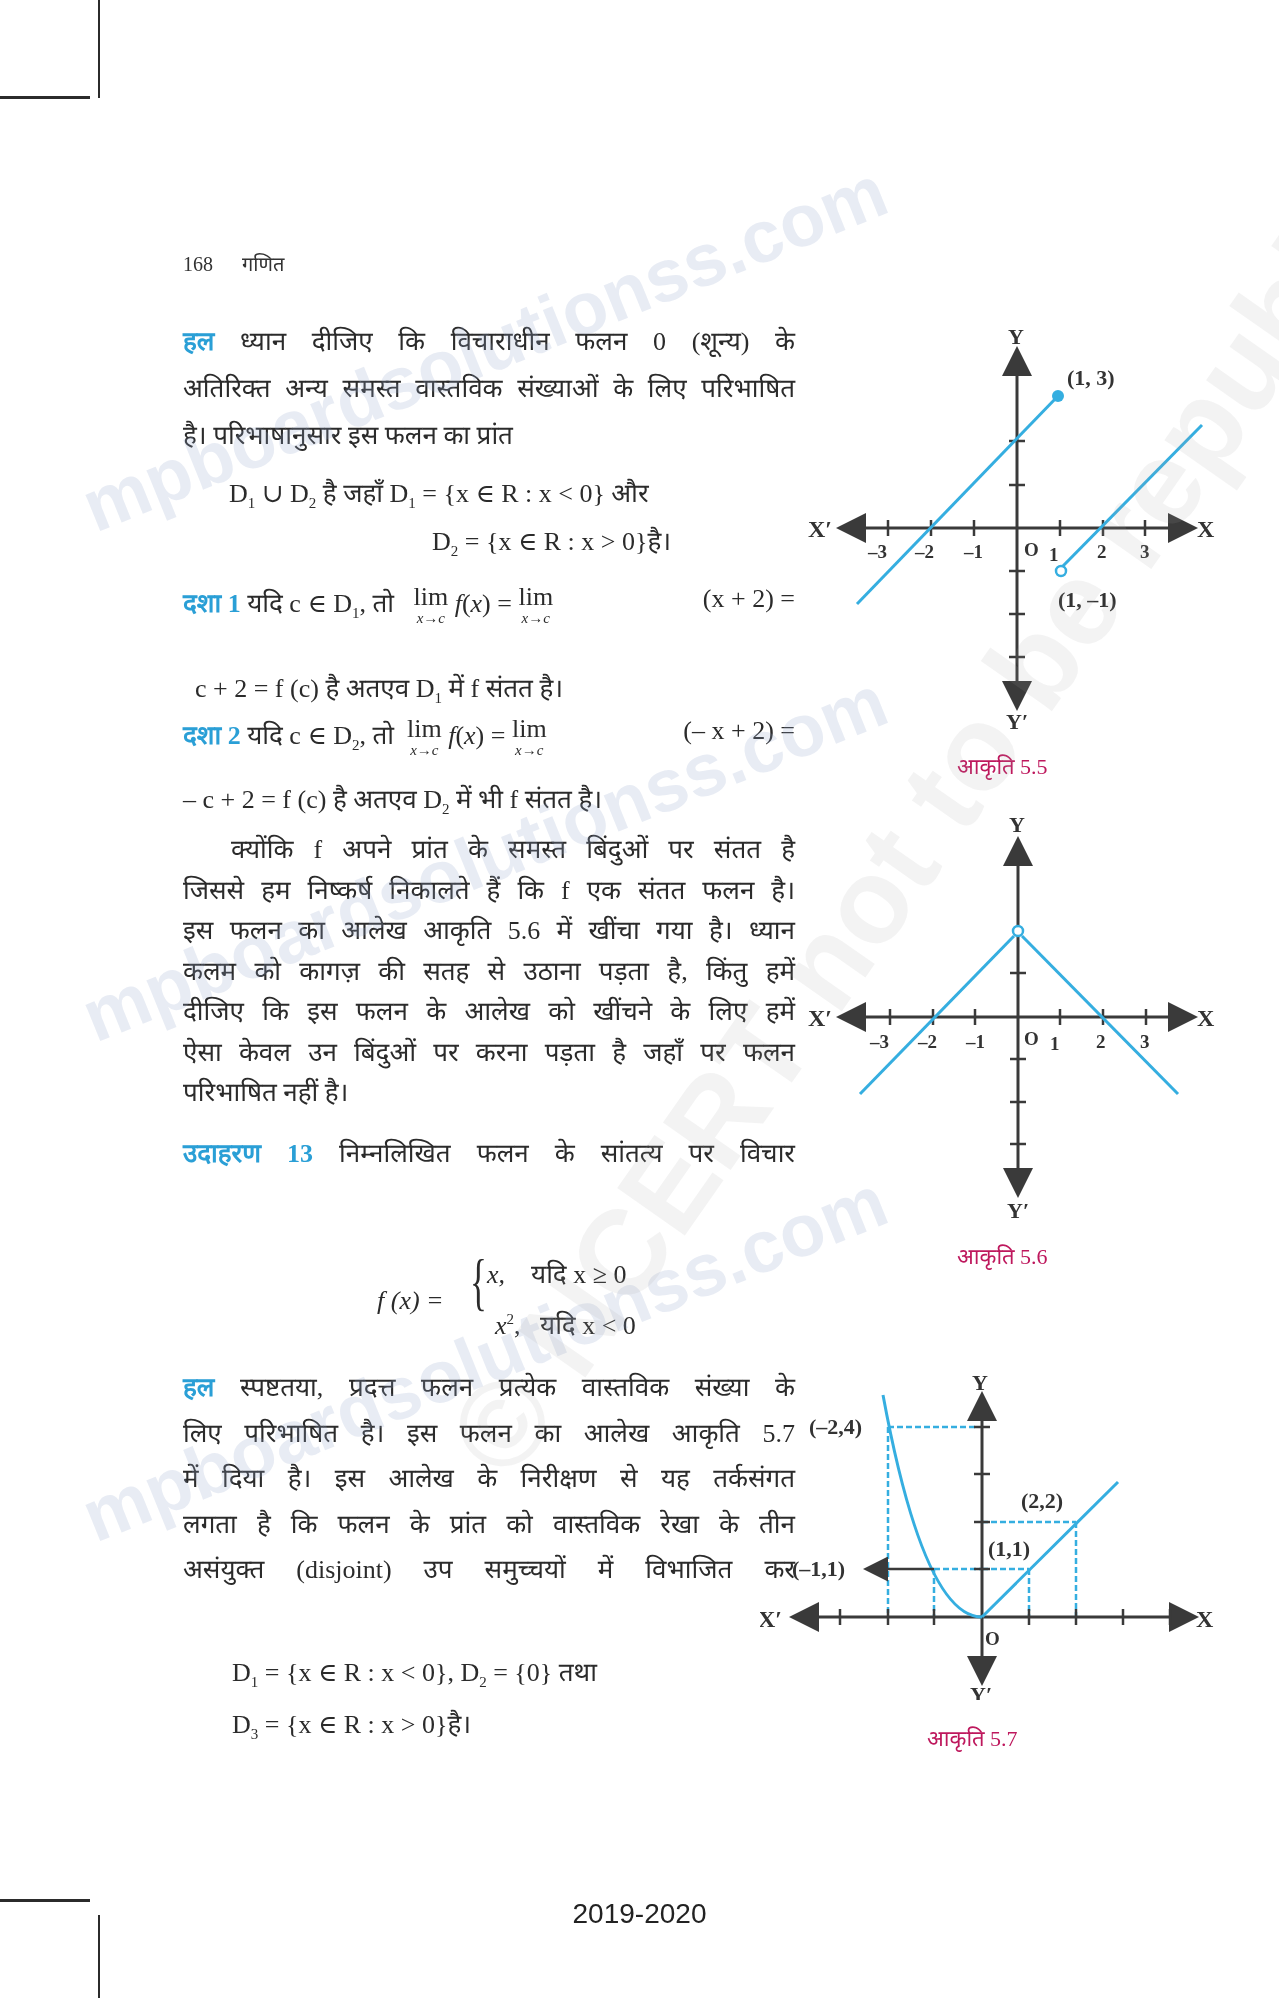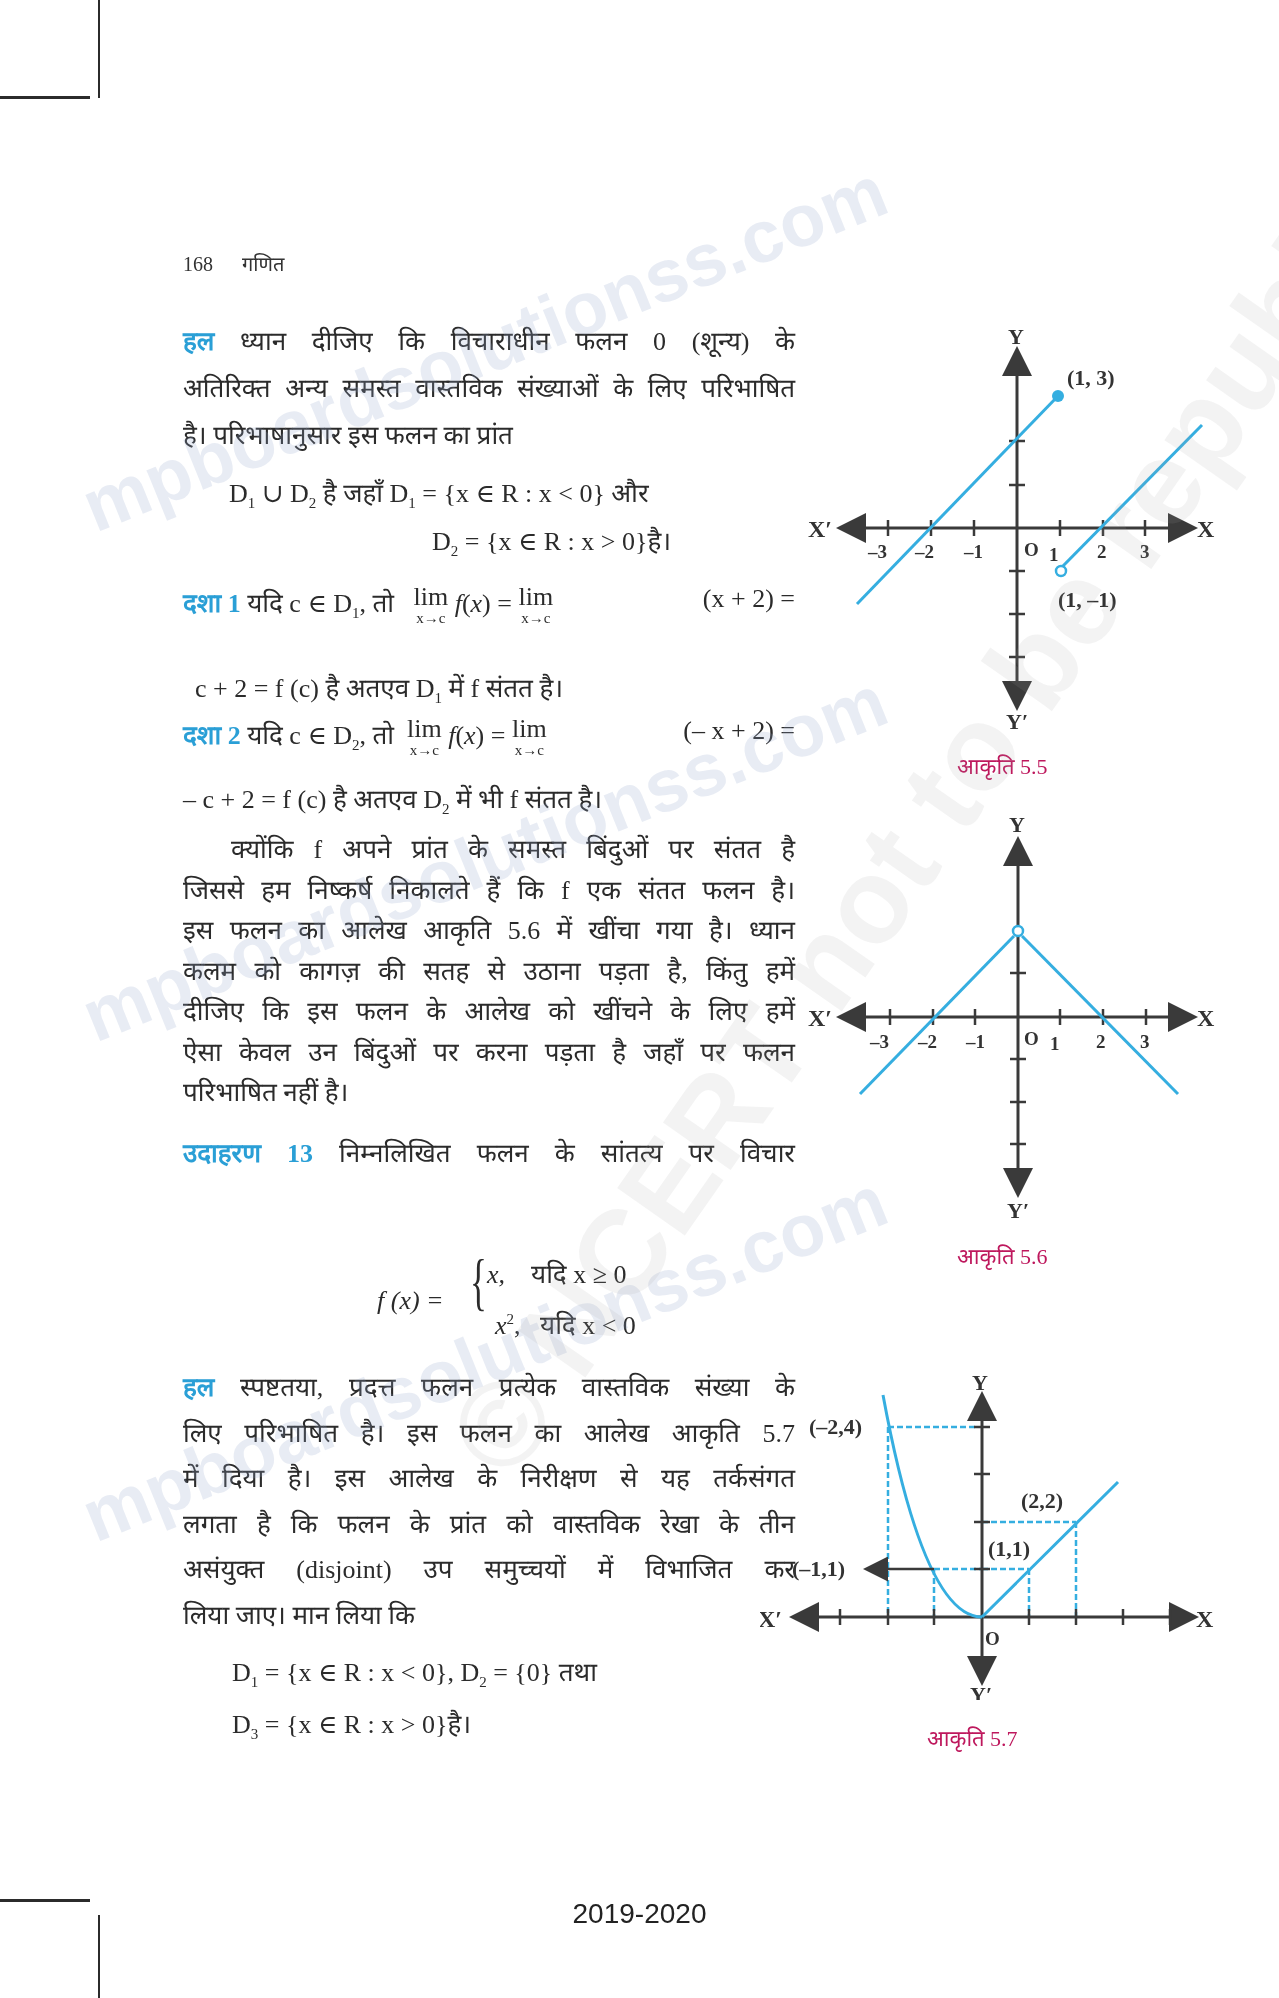--- a/index.html
+++ b/index.html
@@ -16,21 +16,21 @@
     font-size: 26px; line-height: 47px; text-align: justify; text-align-last: auto;
   }
   .hl { color: #2a9fd6; font-weight: bold; }
   .line { display: block; white-space: nowrap; text-align: justify; text-align-last: justify; }
   .line.last { text-align-last: left; }
   .math { font-style: italic; }
   .formula-line { position: absolute; font-size: 26px; white-space: nowrap; }
   sub { font-size: 15px; vertical-align: -6px; }
   sup { font-size: 15px; }
   .lim { display: inline-block; text-align: center; vertical-align: top; line-height: 26px; }
-  .lim .under { display: block; font-size: 15px; line-height: 16px; }
+  .lim .under { display: block; font-size: 15px; font-style: italic; line-height: 16px; }
   .fig { position: absolute; }
   .caption { position: absolute; font-size: 22px; font-family: Liberation Serif, serif; color: #be185d; }
   .axis-label { font-family: "Liberation Serif", serif; font-weight: bold; fill: #333; }
   .tick-label { font-family: "Liberation Serif", serif; font-weight: bold; fill: #333; font-size: 19px; }
   .pt-label { font-family: "Liberation Serif", serif; font-weight: bold; fill: #333; font-size: 22px; }
   .footer { position: absolute; left: 0; width: 1279px; top: 1898px; text-align: center; font-family: "Liberation Sans", sans-serif; font-size: 28px; color: #222; }
   .watermark {
     position: absolute; font-family: "Liberation Sans", sans-serif; font-weight: bold;
     color: rgba(150, 170, 205, 0.22); font-size: 74px; transform-origin: left top; white-space: nowrap;
     pointer-events: none;
@@ -121,21 +121,20 @@
   <span class="math">x</span><sup>2</sup><span>,</span>
   &nbsp;&nbsp;<span>यदि x &lt; 0</span>
 </div>
 
 <div class="para" style="top:1365px; line-height:45.5px;">
   <span class="line"><span class="hl">हल</span> <span>स्पष्टतया, प्रदत्त फलन प्रत्येक वास्तविक संख्या के</span></span>
   <span class="line">लिए परिभाषित है। इस फलन का आलेख आकृति 5.7</span>
   <span class="line">में दिया है। इस आलेख के निरीक्षण से यह तर्कसंगत</span>
   <span class="line">लगता है कि फलन के प्रांत को वास्तविक रेखा के तीन</span>
   <span class="line">असंयुक्त (disjoint) उप समुच्चयों में विभाजित कर</span>
-  <span class="line last">लिया जाए। मान लिया कि</span>
 </div>
 <div class="formula-line" style="left:232px; top:1653px;">
   D<sub>1</sub> <span>= {x ∈ R : x &lt; 0}, D</span><sub>2</sub>
   <span>= {0} तथा</span>
 </div>
 <div class="formula-line" style="left:232px; top:1705px;">
   D<sub>3</sub> <span>= {x ∈ R : x &gt; 0}है।</span>
 </div>
 
 <svg class="fig" style="left:800px; top:320px;" width="440" height="470" viewBox="800 320 440 470">

